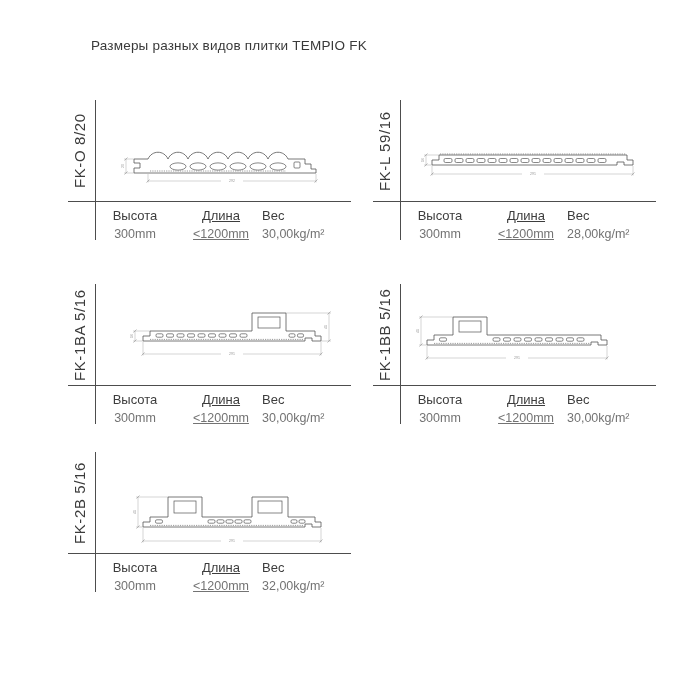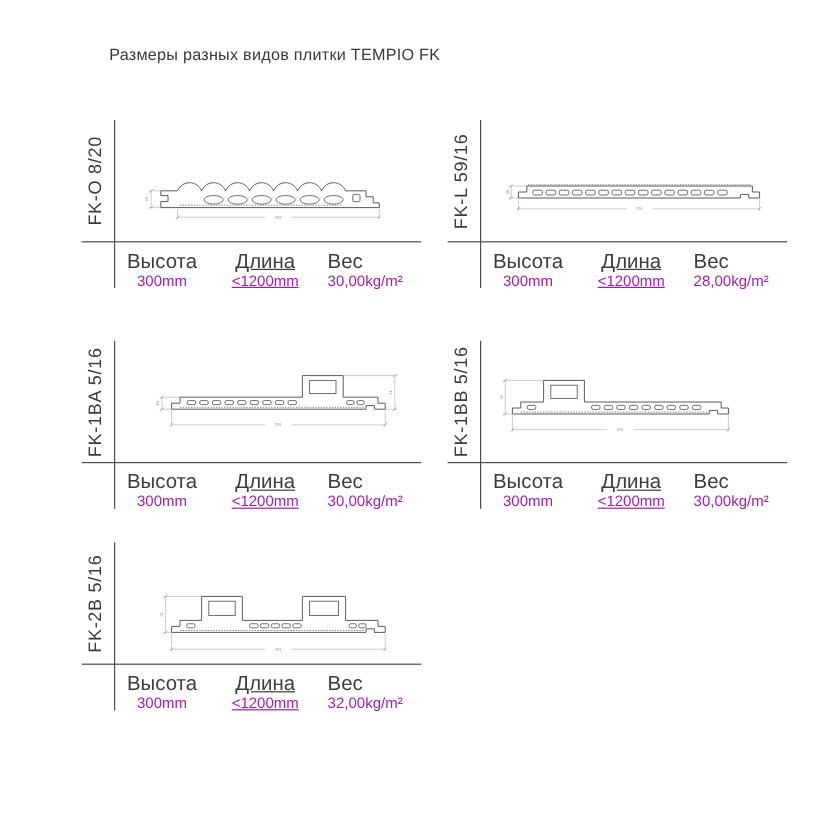--- a/index.html
+++ b/index.html
@@ -16,25 +16,25 @@
   .hline { position:absolute; left:8px; top:105px; width:283px; height:1px; background:#4d4d4d; }
   .vlabel {
     position:absolute; left:5px; top:6px; width:29px; height:98px;
     writing-mode:vertical-rl; transform:rotate(180deg);
     display:flex; align-items:center; justify-content:center;
     font-size:15px; letter-spacing:0.6px; color:#3b3b3b; white-space:nowrap;
   }
   .drawing { position:absolute; }
   .spec { position:absolute; left:35px; top:105px; width:258px; height:46px; }
   .spec span { position:absolute; white-space:nowrap; }
-  .spec .h { top:7px; font-size:17px; color:#3d3d3d; }
-  .spec .v { top:26px; font-size:12.5px; color:#a21caf; }
+  .spec .h { top:7px; font-size:13px; color:#3d3d3d; }
+  .spec .v { top:26px; font-size:12.5px; color:#737373; }
   .c1 { left:8px;  width:64px; text-align:center; }
   .c2 { left:86px; width:80px; text-align:center;text-decoration:underline; }
-  .c3 { left:178px; text-align:center; }
+  .c3 { left:167px; text-align:center; }
   
   svg .outline { fill:#ffffff; stroke:#555555; stroke-width:0.8; stroke-linejoin:miter; }
   svg .hole    { fill:none; stroke:#555555; stroke-width:0.7; }
   svg .serr    { fill:none; stroke:#6e6e6e; stroke-width:0.7; stroke-dasharray:1.2 1.1; }
   svg .dim     { stroke:#a9a9a9; stroke-width:0.5; fill:none; }
   svg .tick    { stroke:#8f8f8f; stroke-width:0.6; }
   svg text.dimlbl { font-family:"Liberation Sans", sans-serif; font-size:3.5px; fill:#979797; }
 </style>
 </head>
 <body>

